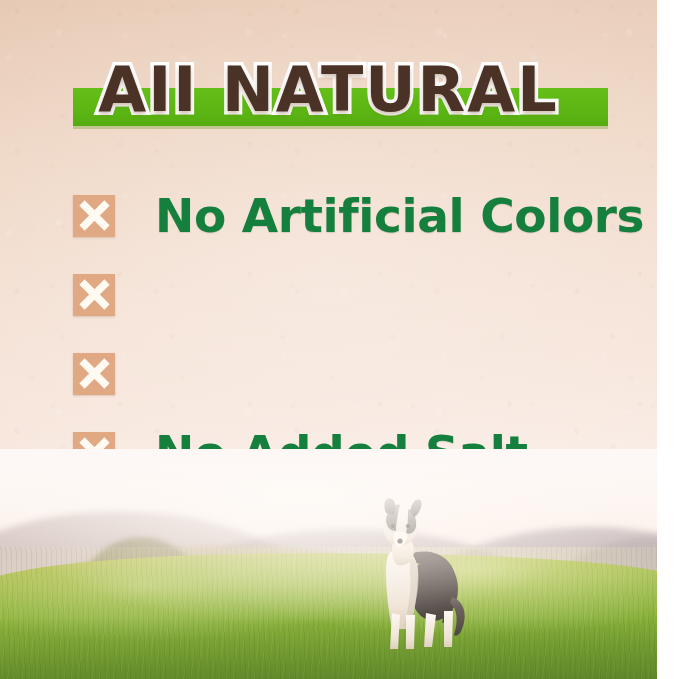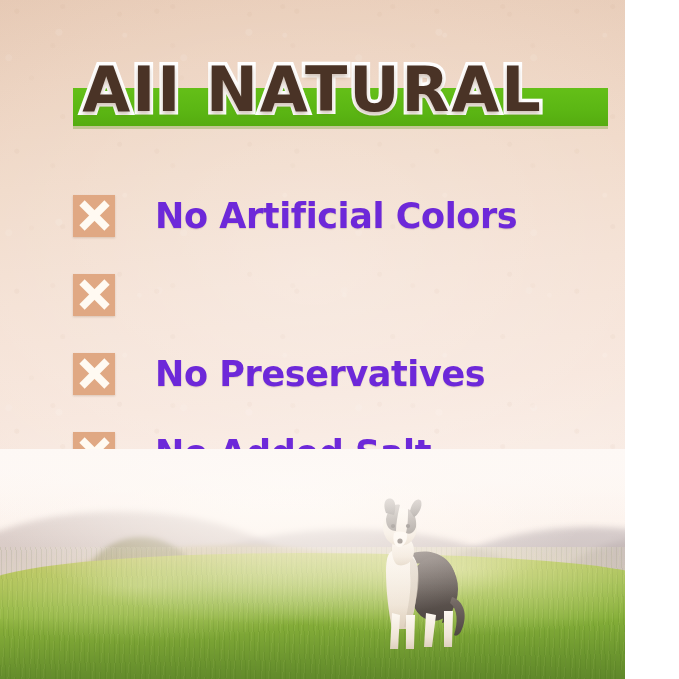--- a/index.html
+++ b/index.html
@@ -7,20 +7,21 @@
     padding: 0;
     background: #ffffff;
   }
   #poster {
     position: relative;
     width: 625px;
     height: 679px;
     overflow: hidden;
     font-family: "Liberation Sans", sans-serif;
     background: #f3ded2;
+    padding-left: 32px;
   }
 
   
   .bg-base {
     position: absolute;
     inset: 0;
     background:
       linear-gradient(175deg,
         #e8cbb6 0%,
         #ecd2bf 12%,
@@ -120,23 +121,23 @@
     width: 42px;
     height: 42px;
     background: #e0a883;
     box-shadow: 0 1px 2px rgba(140,95,65,0.25);
   }
   .xbox svg { display: block; }
   .claim-label {
     margin-left: 40px;
     font-family: "DejaVu Sans", sans-serif;
     font-weight: 700;
-    font-size: 35px;
+    font-size: 47px;
     letter-spacing: -0.4px;
-    color: #6d28d9;
+    color: #15803d;
     white-space: nowrap;
     text-shadow: 0 1px 1px rgba(180,150,135,0.35);
   }
 
   
   .photo {
     position: absolute;
     left: 0; right: 0;
     bottom: 0;
     height: 230px;
@@ -295,21 +296,20 @@
       </span>
     </div>
 
     <div class="claim-row">
       <span class="xbox">
         <svg width="42" height="42" viewBox="0 0 42 42" aria-hidden="true">
           <path d="M9 8 L34 33" stroke="#fffaf2" stroke-width="7.5" stroke-linecap="butt"></path>
           <path d="M34 8 L9 33" stroke="#fffaf2" stroke-width="7.5" stroke-linecap="butt"></path>
         </svg>
       </span>
-      <span class="claim-label">No Preservatives</span>
     </div>
 
     <div class="claim-row">
       <span class="xbox">
         <svg width="42" height="42" viewBox="0 0 42 42" aria-hidden="true">
           <path d="M9 8 L34 33" stroke="#fffaf2" stroke-width="7.5" stroke-linecap="butt"></path>
           <path d="M34 8 L9 33" stroke="#fffaf2" stroke-width="7.5" stroke-linecap="butt"></path>
         </svg>
       </span>
       <span class="claim-label">No Added Salt</span>

